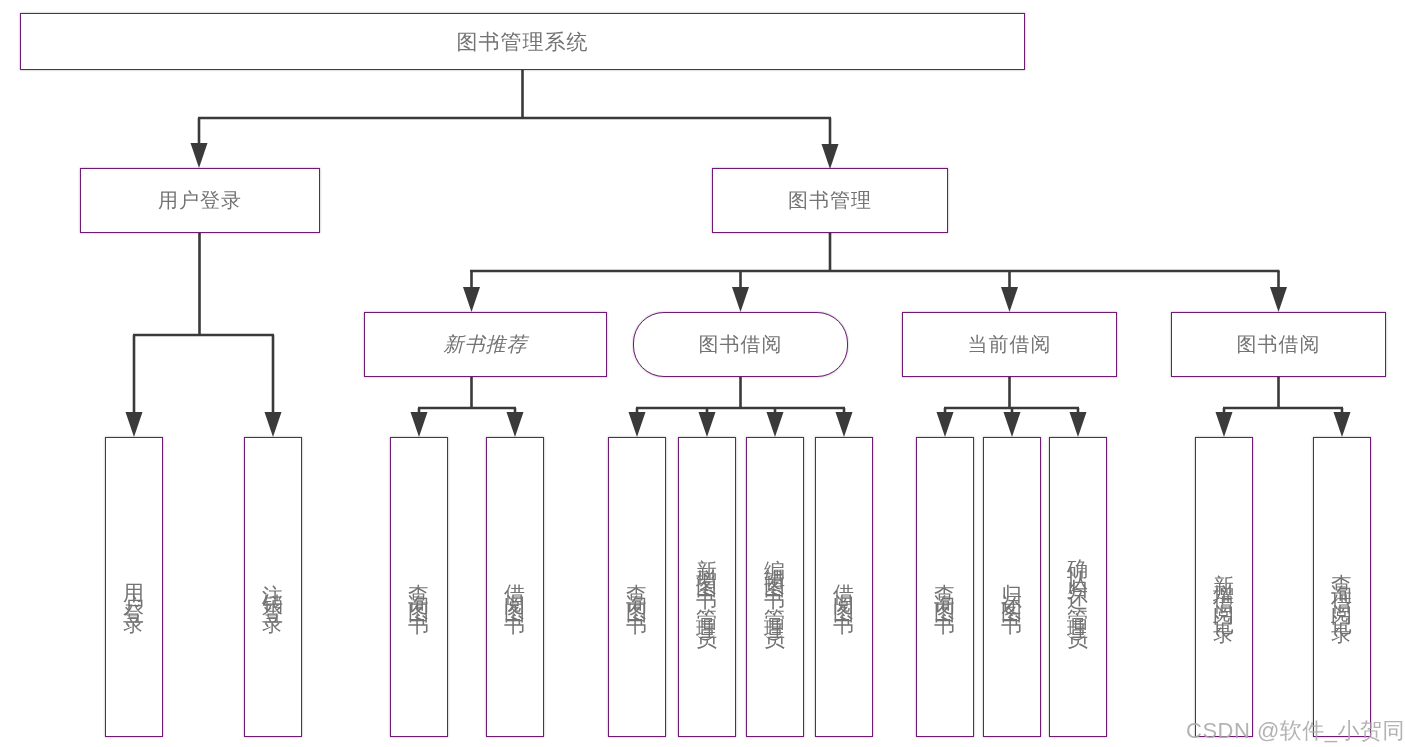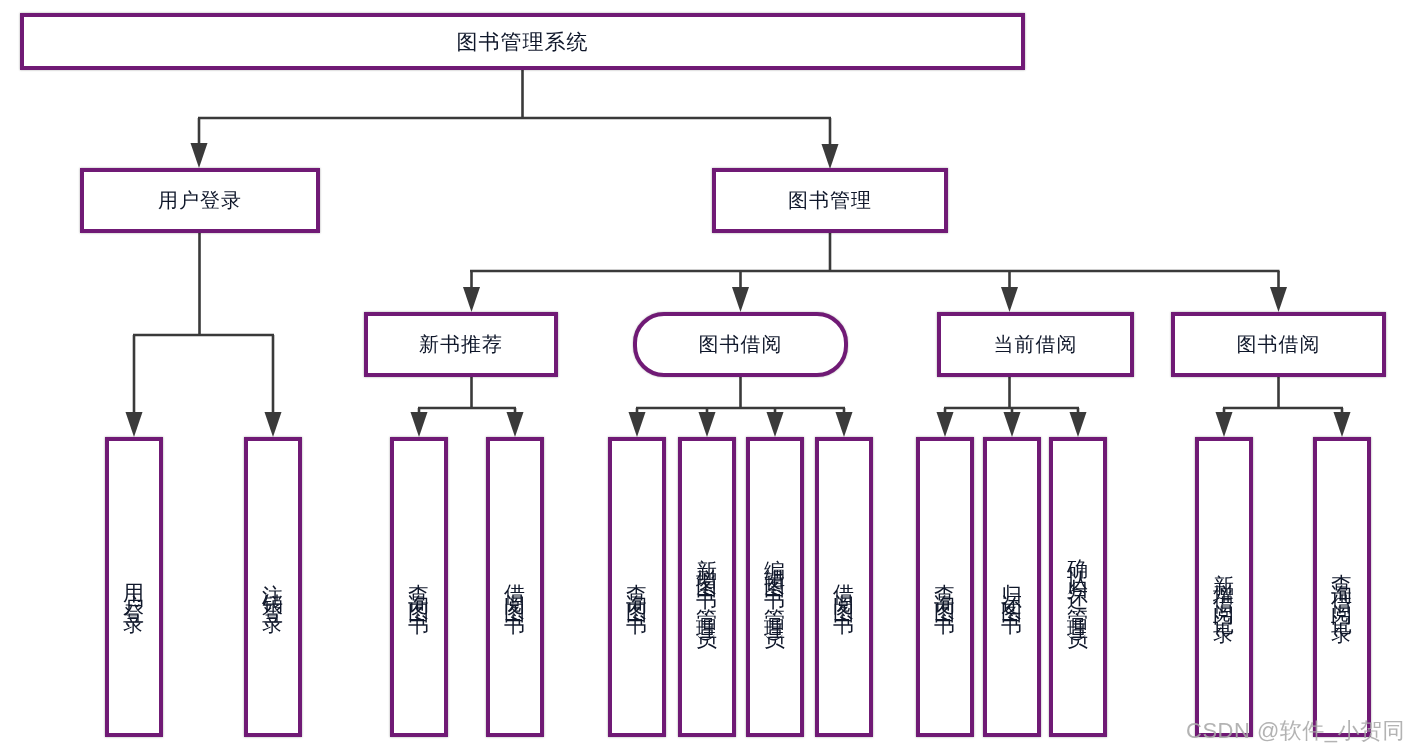--- a/index.html
+++ b/index.html
@@ -18,26 +18,26 @@
   .connectors {
     position: absolute;
     left: 0; top: 0;
     width: 1405px; height: 747px;
     z-index: 0;
     pointer-events: none;
   }
   .node {
     position: absolute;
     box-sizing: border-box;
-    border: 4px solid #701a75;
+    border: 1px solid #701a75;
     background: #ffffff;
     display: flex;
     align-items: center;
     justify-content: center;
-    color: #0f172a;
+    color: #737373;
     z-index: 1;
     box-shadow: 0 0 2px rgba(0,0,0,0.35);
   }
   .node-root  { left: 20px;  top: 13px;  width: 1005px; height: 57px; }
   .node-root .lbl { font-size: 21px; letter-spacing: 1px; }
   .node-l2, .node-l3 { height: 65px; }
   .node-l2 .lbl, .node-l3 .lbl { font-size: 20px; letter-spacing: 1px; }
   .node-leaf {
     top: 437px;
     width: 58px;
@@ -142,27 +142,27 @@
     <span class="lbl">图书管理系统</span>
   </div>
 
   <div class="node node-l2" style="left:80px; top:168px; width:240px;">
     <span class="lbl">用户登录</span>
   </div>
   <div class="node node-l2" style="left:712px; top:168px; width:236px;">
     <span class="lbl">图书管理</span>
   </div>
 
-  <div class="node node-l3" style="left:364px; top:312px; width:194px;">
+  <div class="node node-l3" style="left:364px; top:312px; width:243px;font-style:italic;">
     <span class="lbl">新书推荐</span>
   </div>
   <div class="node node-l3" style="left:633px; top:312px; width:215px;border-radius:31px;">
     <span class="lbl">图书借阅</span>
   </div>
-  <div class="node node-l3" style="left:902px; top:312px; width:197px;margin-left:35px;">
+  <div class="node node-l3" style="left:902px; top:312px; width:215px;">
     <span class="lbl">当前借阅</span>
   </div>
   <div class="node node-l3" style="left:1171px; top:312px; width:215px;">
     <span class="lbl">图书借阅</span>
   </div>
 
   <div class="node node-leaf" style="left:105px;">
     <span class="lbl">用户登录</span>
   </div>
   <div class="node node-leaf" style="left:244px;">

